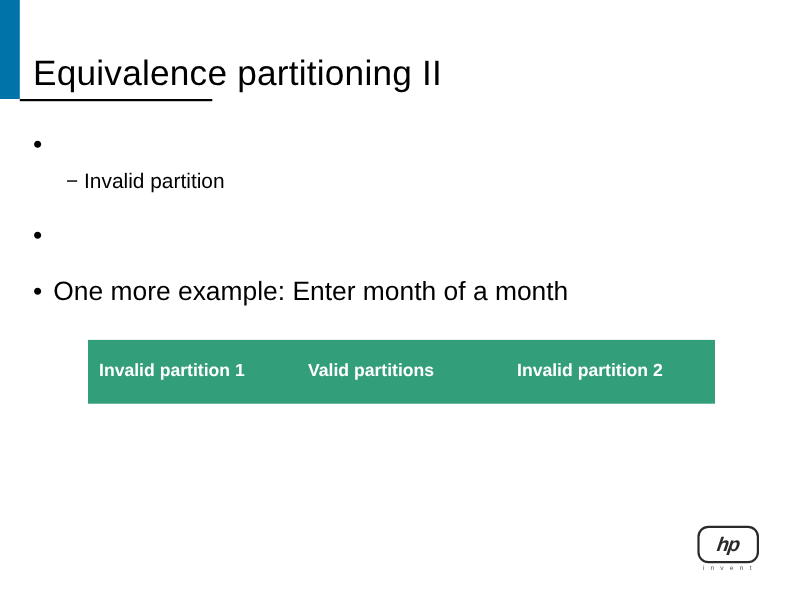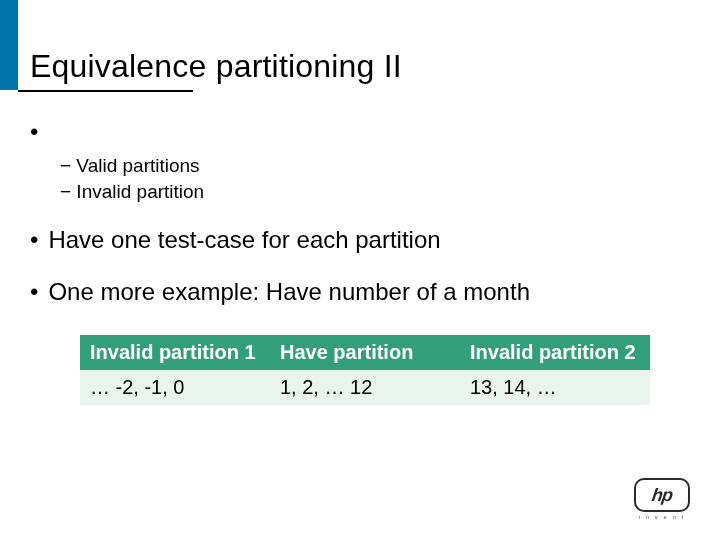--- a/index.html
+++ b/index.html
@@ -75,22 +75,22 @@
     margin-left: 50px;
     width: 570px;
   }
   table {
     border-collapse: collapse;
     width: 100%;
     table-layout: fixed;
   }
   th, td {
     text-align: left;
-    font-size: 20px;
-    padding: 6px 10px;
+    font-size: 16px;
+    padding: 20px 10px;
     font-weight: 400;
   }
   th {
     background: #339e7a;
     color: #fff;
     font-weight: 700;
   }
   td {
     background: #e9f4ef;
     color: #000;
@@ -137,50 +137,43 @@
   <div class="accent-bar"></div>
   <div class="title">Equivalence partitioning II</div>
   <div class="title-underline"></div>
 
   <div class="content">
 
     <div class="b1">
       <span class="dot">•</span>
     </div>
     <div class="sub">
-      <div class="b2">− Valid partitions</div>
       <div class="b2">− Invalid partition</div>
     </div>
 
     <div class="gap"></div>
 
     <div class="b1">
       <span class="dot">•</span>
-      <span>Have one test-case for each partition</span>
     </div>
 
     <div class="gap"></div>
 
     <div class="b1">
       <span class="dot">•</span>
-      <span>One more example: Have number of a month</span>
+      <span>One more example: Enter month of a month</span>
     </div>
 
     <div class="table-wrap">
       <table>
         <tbody>
             <tr>
           <th>Invalid partition 1</th>
-          <th>Have partition</th>
+          <th>Valid partitions</th>
           <th>Invalid partition 2</th>
-        </tr>
-        <tr>
-          <td>… -2, -1, 0</td>
-          <td>1, 2, … 12</td>
-          <td>13, 14, …</td>
         </tr>
       </tbody>
         </table>
     </div>
 
   </div>
 
   <div class="logo">
     <div class="rr">
       <span class="hp">hp</span>

